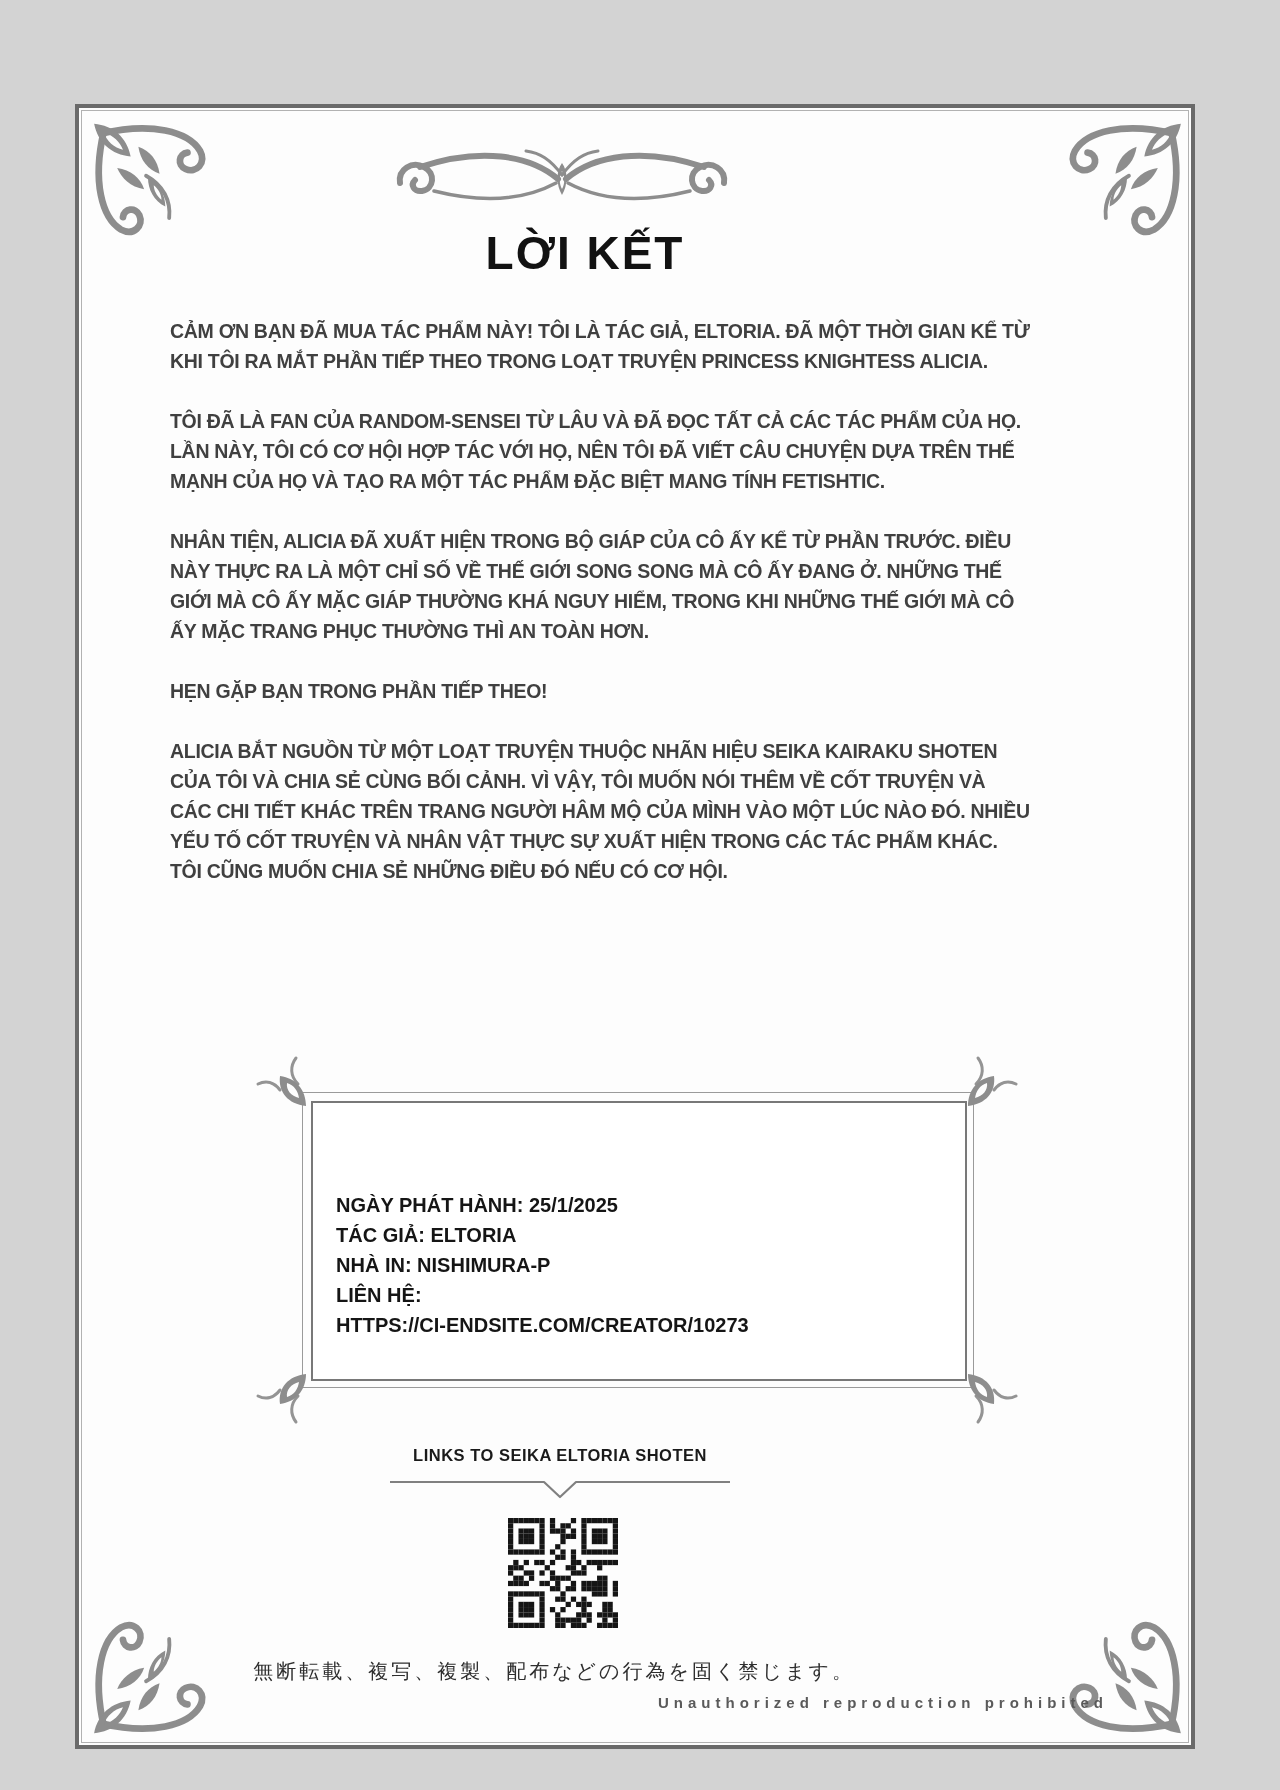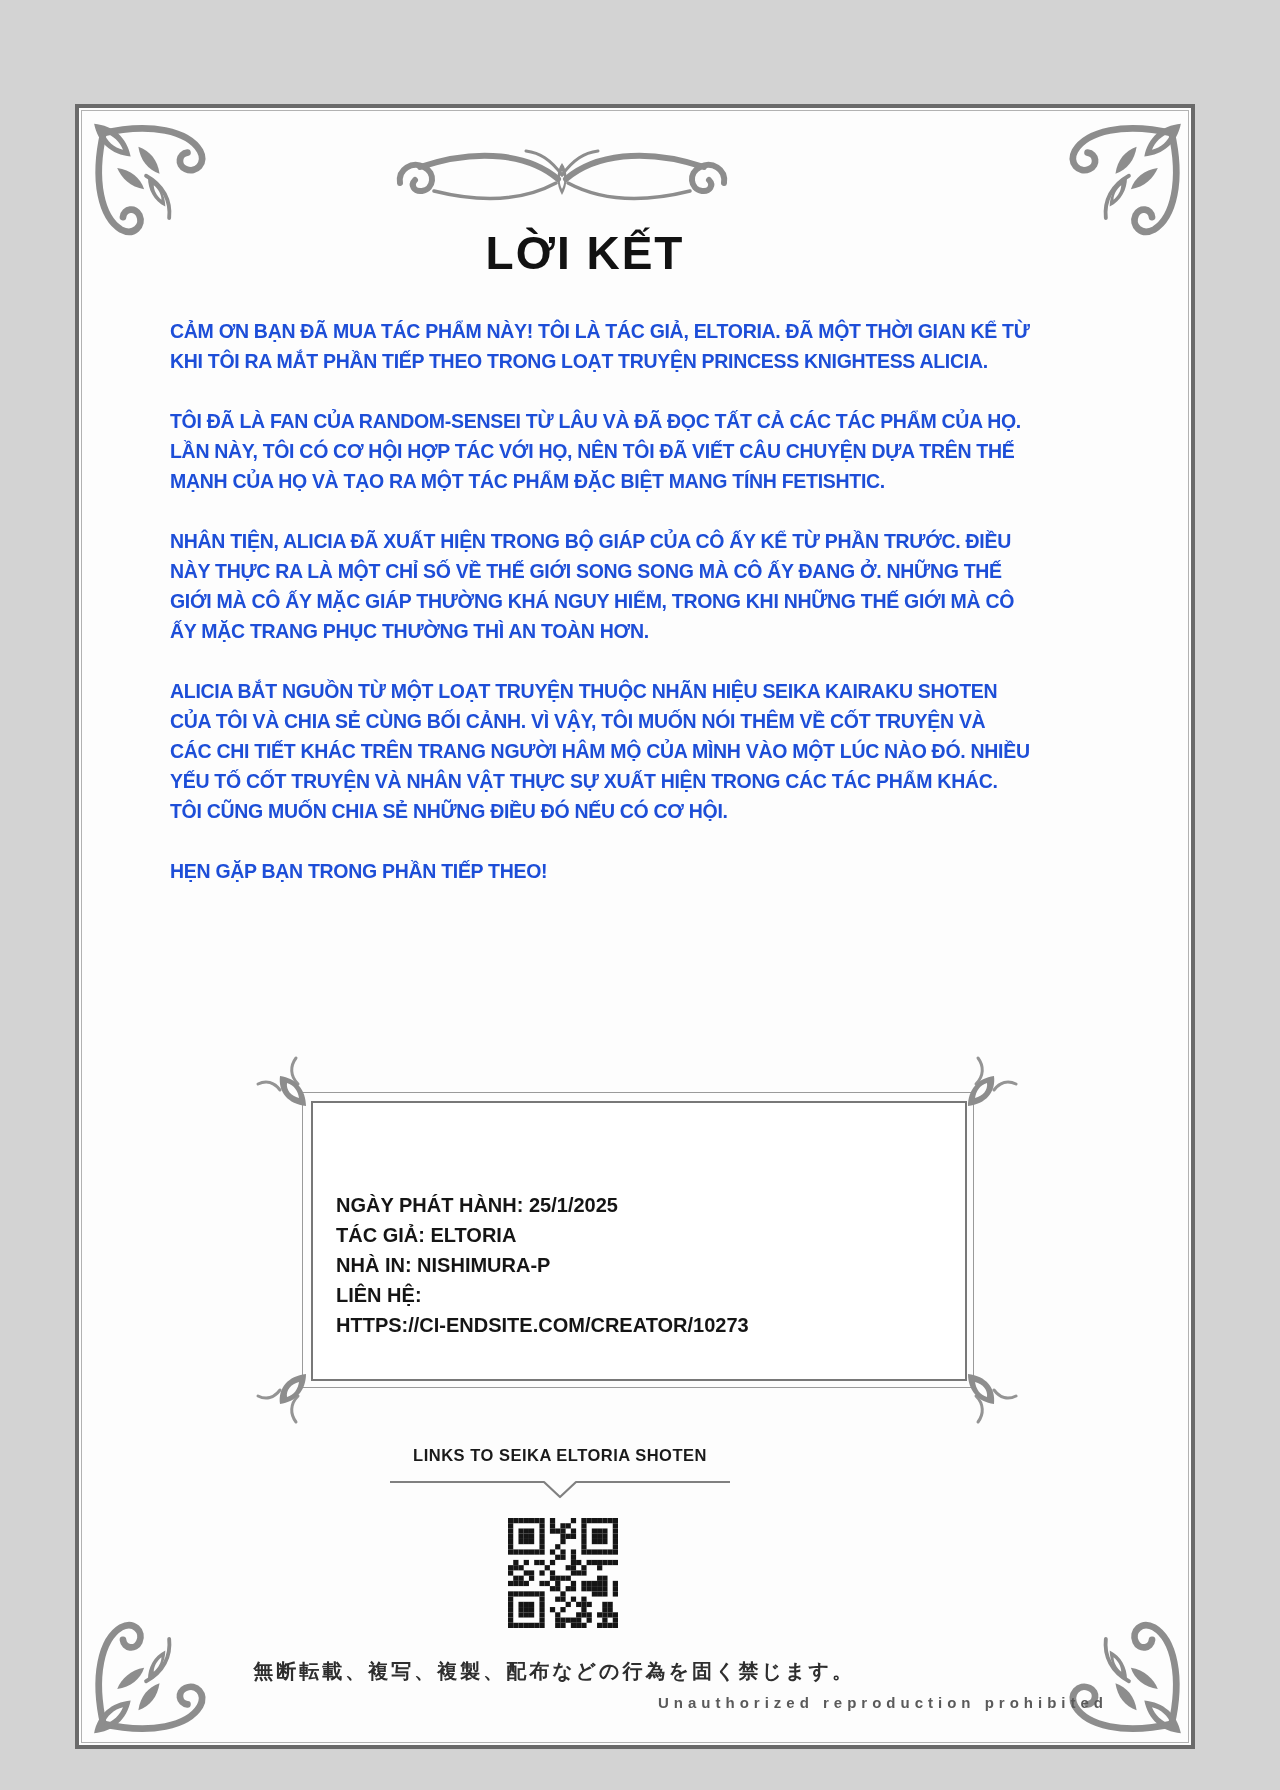--- a/index.html
+++ b/index.html
@@ -33,21 +33,21 @@
 
   .title {
     position:absolute; left:75px; top:184px; width:1020px;
     text-align:center; font-size:46px; font-weight:bold;
     letter-spacing:2px; color:#121212;
   }
 
   .body-text {
     position:absolute; left:170px; top:274px; width:860px;
     font-size:19.5px; font-weight:bold; line-height:30px;
-    letter-spacing:-0.3px; color:#1d4ed8;
+    letter-spacing:-0.3px; color:#404040;
   }
   .body-text p { margin:0 0 30px 0; }
 
   
   .pub-outer {
     position:absolute; left:302px; top:1050px; width:670px; height:294px;
     border:1.5px solid #9a9a9a;
   }
   .pub-inner {
     position:absolute; left:311px; top:1059px; width:652px; height:276px;
@@ -74,21 +74,21 @@
     position:absolute; left:0; top:1404px; width:1120px;
     text-align:center; font-size:16.5px; font-weight:bold;
     letter-spacing:0.5px; color:#1a1a1a;
   }
   .pointer-divider { position:absolute; left:388px; top:1438px; width:344px; height:20px; }
 
   .qr { position:absolute; left:508px; top:1476px; width:110px; height:110px; }
 
   .jp-notice {
     position:absolute; left:0; top:1616px; width:1108px;
-    text-align:center; font-size:20px; font-weight:bold;
+    text-align:center; font-size:20px; font-weight:normal;
     letter-spacing:3px; color:#2e2e2e;
   }
   .en-notice {
     position:absolute; left:0; top:1652px; width:1108px;
     text-align:right; font-size:15px; font-weight:bold;
     letter-spacing:5px; color:#5a5a5a;
   }
 </style>
 </head>
 <body>
@@ -164,22 +164,22 @@
     <path fill="#8d8d8d" fill-rule="evenodd" d="M172,20 C178,28 178,42 172,52 C166,42 166,28 172,20 Z M172,28 C175,33 175,41 172,46 C169,41 169,33 172,28 Z"></path>
   </svg>
 
   <div class="title">LỜI KẾT</div>
 
   <div class="body-text">
 
   <p>CẢM ƠN BẠN ĐÃ MUA TÁC PHẨM NÀY! TÔI LÀ TÁC GIẢ, ELTORIA. ĐÃ MỘT THỜI GIAN KỂ TỪ KHI TÔI RA MẮT PHẦN TIẾP THEO TRONG LOẠT TRUYỆN PRINCESS KNIGHTESS ALICIA.</p>
       <p>TÔI ĐÃ LÀ FAN CỦA RANDOM-SENSEI TỪ LÂU VÀ ĐÃ ĐỌC TẤT CẢ CÁC TÁC PHẨM CỦA HỌ. LẦN NÀY, TÔI CÓ CƠ HỘI HỢP TÁC VỚI HỌ, NÊN TÔI ĐÃ VIẾT CÂU CHUYỆN DỰA TRÊN THẾ MẠNH CỦA HỌ VÀ TẠO RA MỘT TÁC PHẨM ĐẶC BIỆT MANG TÍNH FETISHTIC.</p>
       <p>NHÂN TIỆN, ALICIA ĐÃ XUẤT HIỆN TRONG BỘ GIÁP CỦA CÔ ẤY KỂ TỪ PHẦN TRƯỚC. ĐIỀU NÀY THỰC RA LÀ MỘT CHỈ SỐ VỀ THẾ GIỚI SONG SONG MÀ CÔ ẤY ĐANG Ở. NHỮNG THẾ GIỚI MÀ CÔ ẤY MẶC GIÁP THƯỜNG KHÁ NGUY HIỂM, TRONG KHI NHỮNG THẾ GIỚI MÀ CÔ ẤY MẶC TRANG PHỤC THƯỜNG THÌ AN TOÀN HƠN.</p>
+      <p>HẸN GẶP BẠN TRONG PHẦN TIẾP THEO!</p>
       <p>ALICIA BẮT NGUỒN TỪ MỘT LOẠT TRUYỆN THUỘC NHÃN HIỆU SEIKA KAIRAKU SHOTEN CỦA TÔI VÀ CHIA SẺ CÙNG BỐI CẢNH. VÌ VẬY, TÔI MUỐN NÓI THÊM VỀ CỐT TRUYỆN VÀ CÁC CHI TIẾT KHÁC TRÊN TRANG NGƯỜI HÂM MỘ CỦA MÌNH VÀO MỘT LÚC NÀO ĐÓ. NHIỀU YẾU TỐ CỐT TRUYỆN VÀ NHÂN VẬT THỰC SỰ XUẤT HIỆN TRONG CÁC TÁC PHẨM KHÁC. TÔI CŨNG MUỐN CHIA SẺ NHỮNG ĐIỀU ĐÓ NẾU CÓ CƠ HỘI.</p>
-      <p>HẸN GẶP BẠN TRONG PHẦN TIẾP THEO!</p>
     </div>
 
   <div class="pub-outer"></div>
   <div class="pub-inner"></div>
 
   <svg class="leaf tl" viewBox="0 0 62 62">
     <g fill="none" stroke="#949494" stroke-width="3" stroke-linecap="round">
       <path d="M46,8 C40,16 40,26 48,34"></path>
       <path d="M8,34 C16,30 24,32 30,40"></path>
     </g>

